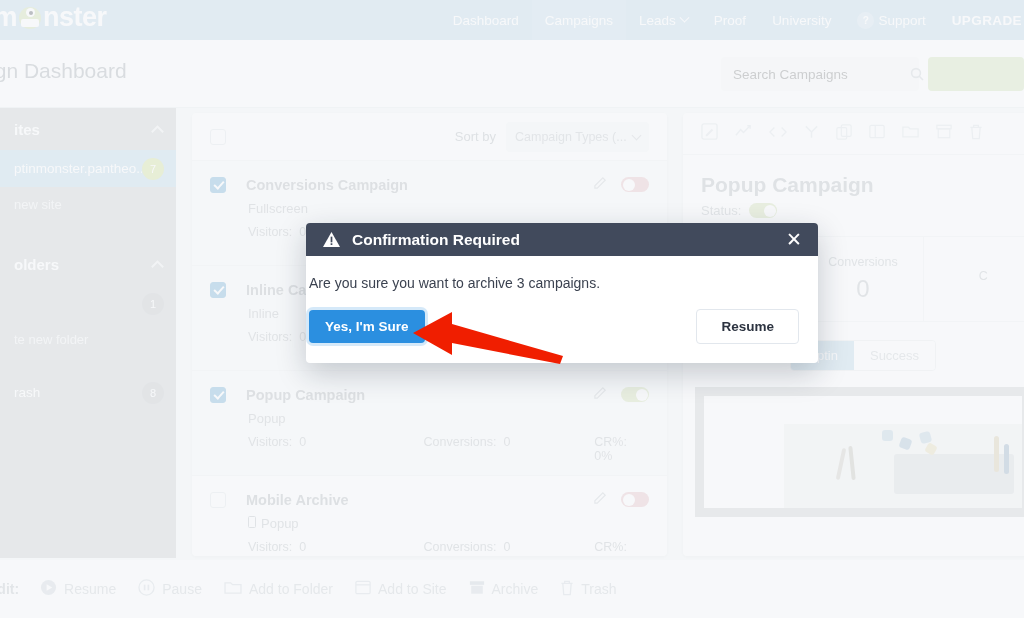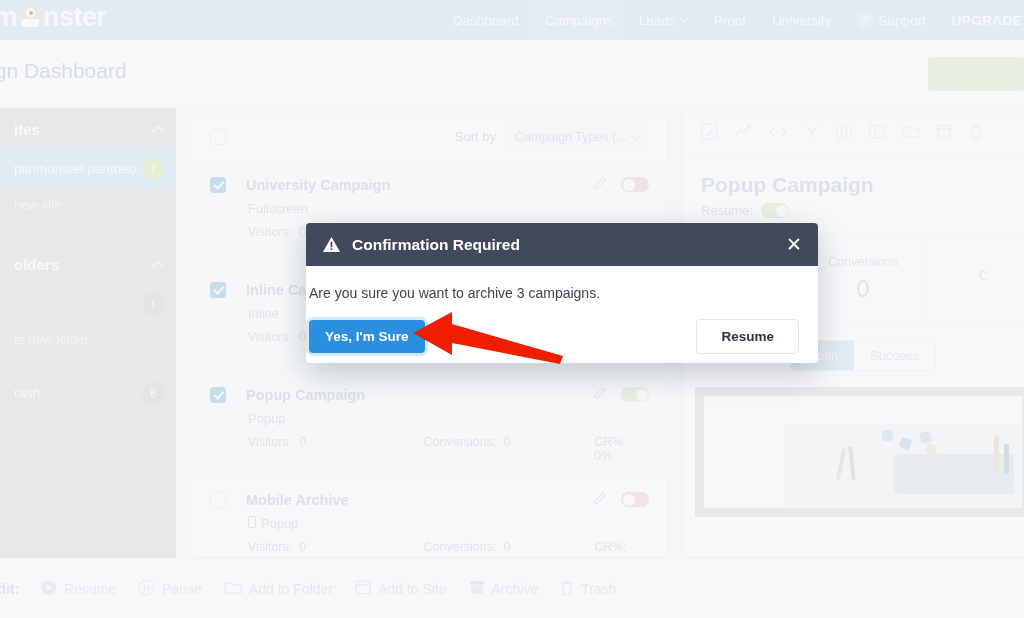--- a/index.html
+++ b/index.html
@@ -315,21 +315,21 @@
   .modal {
     position: absolute; left: 306px; top: 223px;
     width: 512px; height: 140px;
     background: #ffffff;
     border-radius: 4px;
     box-shadow: 0 10px 30px rgba(20,30,50,.22);
     overflow: hidden;
     z-index: 40;
   }
   .modal-head {
-    height: 43px; background: #414a5c;
+    height: 33px; background: #414a5c;
     display: flex; align-items: center;
     padding: 12px 16px;
   }
   .modal-warn { margin-right: 11px; display: flex; }
   .modal-title {
     color: #ffffff; font-size: 15.5px; font-weight: bold;
   }
   .modal-x {
     margin-left: auto; color: #ffffff;
     font-size: 19px; line-height: 1; cursor: pointer;
@@ -398,20 +398,29 @@
           <span>Support</span>
         </div>
         <div class="navlink upgrade">
             <span>UPGRADE</span>
           </div>
       </div>
     </div>
 
     <div class="subheader">
       <div class="page-title">npaign Dashboard</div>
+      <div class="search-box">
+        <input class="ph" placeholder="Search Campaigns" style="">
+        <span class="search-ico">
+          <svg width="14" height="14" viewBox="0 0 14 14">
+              <circle cx="6" cy="6" r="4.4" fill="none" stroke="currentColor" stroke-width="1.6"></circle>
+              <line x1="9.3" y1="9.3" x2="13" y2="13" stroke="currentColor" stroke-width="1.6"></line>
+            </svg>
+        </span>
+      </div>
       <div class="create-btn"></div>
     </div>
 
     <div class="sidebar">
       <div class="sb-section">
         <span>ites</span>
         <i class="sb-caret"></i>
       </div>
       <div class="sb-item selected">
         <span class="lbl">ptinmonster.pantheo...</span>
@@ -447,21 +456,21 @@
           <div class="sort-select">
             <span>Campaign Types (...</span>
             <i class="chev-dn"></i>
           </div>
         </div>
       </div>
 
       <div class="camp-row sel">
         <div class="camp-top">
           <div class="cbox checked"></div>
-          <span class="camp-name">University Campaign</span>
+          <span class="camp-name">Conversions Campaign</span>
           <div class="camp-actions">
             <span><svg width="15" height="15" viewBox="0 0 16 16" fill="none" stroke="#c3cad2" stroke-width="1.3">
                   <path d="M2 11.5V14h2.5L13 5.5 10.5 3 2 11.5z"></path>
                 </svg></span>
             <span class="toggle off">
                 <span class="knob"></span>
               </span>
           </div>
         </div>
         <div class="camp-type">
@@ -579,21 +588,21 @@
         <span><svg width="16" height="15" viewBox="0 0 18 16" fill="none" stroke="currentColor" stroke-width="1.4">
               <rect x="1" y="1" width="16" height="4"></rect>
               <rect x="2.5" y="5" width="13" height="10"></rect>
             </svg></span>
         <span><svg width="14" height="16" viewBox="0 0 15 17" fill="none" stroke="currentColor" stroke-width="1.4">
               <path d="M1.5 3.5h12M5 3.5V1.5h5v2M3 3.5l1 12h7l1-12"></path>
             </svg></span>
       </div>
       <div class="detail-title">Popup Campaign</div>
       <div class="detail-sub">
-        <span>Resume:</span>
+        <span>Status:</span>
         <span class="toggle on">
             <span class="knob"></span>
           </span>
       </div>
       <div class="detail-stats">
         <div class="stat">
           <span class="k"></span>
           <span class="v"></span>
         </div>
         <div class="stat">

